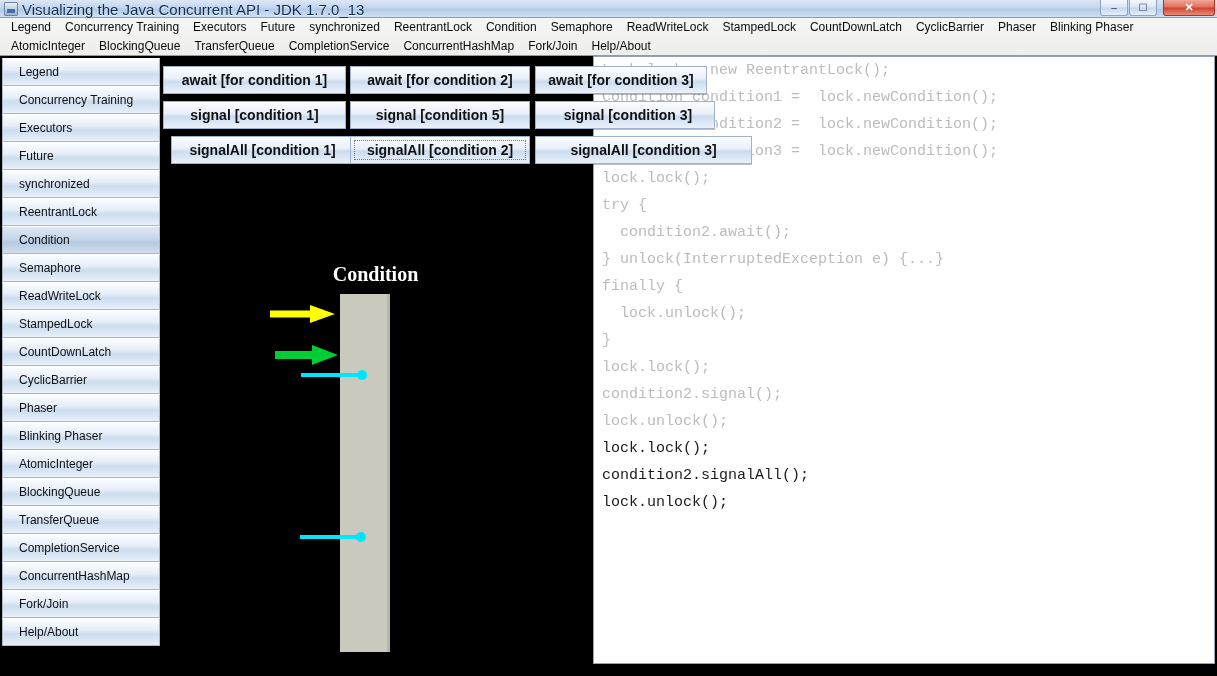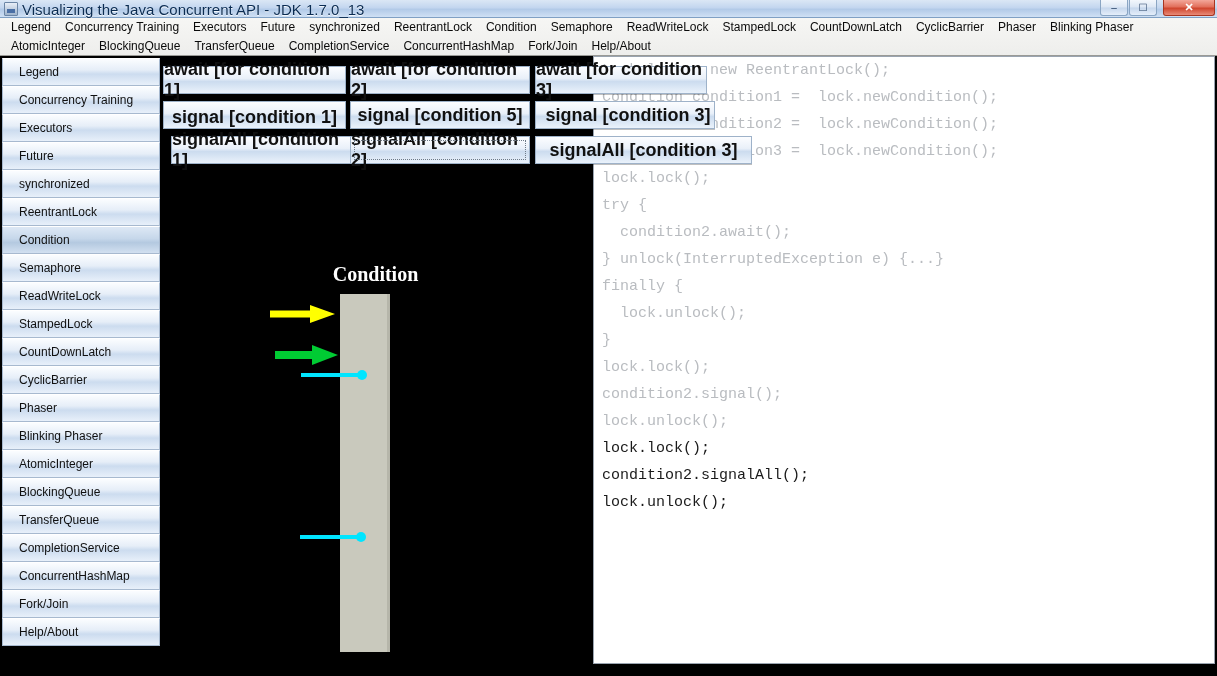--- a/index.html
+++ b/index.html
@@ -140,21 +140,21 @@
   }
   .code-line.hl { color: #1a1a1a; }
 
   
   .cbtn {
     position: absolute;
     height: 28px;
     background: linear-gradient(to bottom, #fcfdff 0%, #e9f0f9 44%, #ccdcef 56%, #eaf2fb 100%);
     border: 1px solid #9eb2c9;
     display: flex; align-items: center; justify-content: center;
-    font-size: 18px; font-weight: bold; color: #111;
+    font-size: 14px; font-weight: bold; color: #111;
     cursor: default;
     font-family: "Liberation Sans", sans-serif;
     box-shadow: 0 1px 0 rgba(0,0,0,.25);
   }
   .cbtn.focused::after {
     content: ""; position: absolute;
     left: 3px; top: 3px; right: 3px; bottom: 3px;
     border: 1px dotted #6d7a88;
   }
 
@@ -335,21 +335,21 @@
     <div id="btnlayer">
         <div class="cbtn" style="left: 163px; top: 10px; width: 183px;">
           <span>await [for condition 1]</span>
         </div>
         <div class="cbtn" style="left: 350px; top: 10px; width: 180px;">
           <span>await [for condition 2]</span>
         </div>
         <div class="cbtn" style="left: 535px; top: 10px; width: 172px;">
           <span>await [for condition 3]</span>
         </div>
-        <div class="cbtn" style="left: 163px; top: 45px; width: 183px; align-items: flex-end;">
+        <div class="cbtn" style="left: 163px; top: 45px; width: 183px;">
           <span>signal [condition 1]</span>
         </div>
         <div class="cbtn" style="left: 350px; top: 45px; width: 180px;">
           <span>signal [condition 5]</span>
         </div>
         <div class="cbtn" style="left: 535px; top: 45px; width: 180px; padding-left: 6px;">
           <span>signal [condition 3]</span>
         </div>
         <div class="cbtn" style="left: 163px; top: 80px; width: 183px; margin-left: 8px;">
           <span>signalAll [condition 1]</span>

